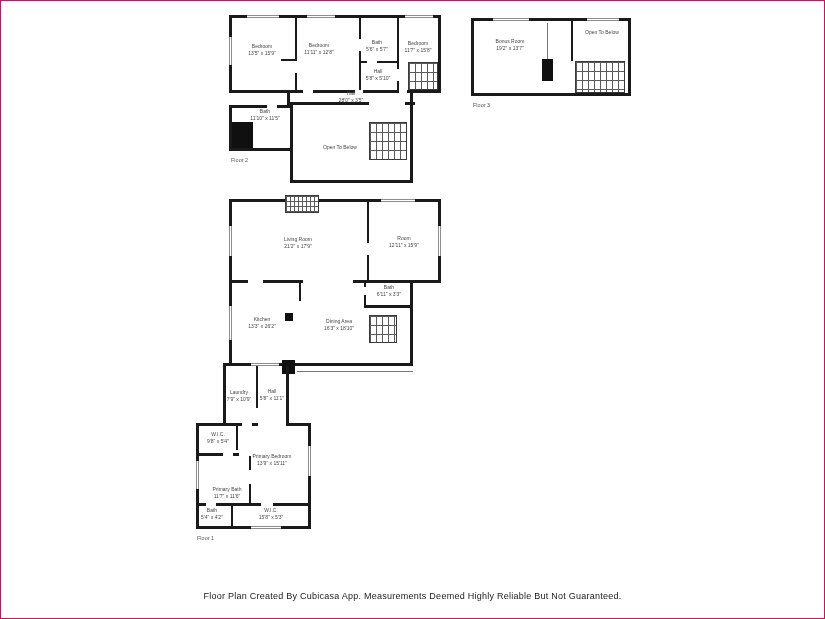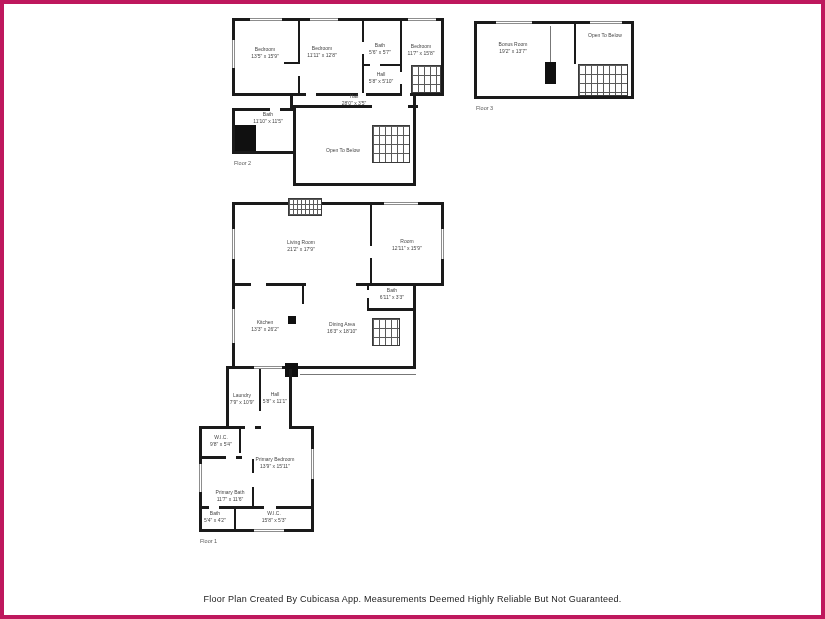--- a/index.html
+++ b/index.html
@@ -1,18 +1,18 @@
 <!DOCTYPE html>
 <html><head>
 <meta charset="utf-8">
 <style>
   *{box-sizing:border-box}
   html,body{margin:0;padding:0;background:#fff}
   body{font-family:"Liberation Sans",sans-serif}
-  .page{position:relative;width:825px;height:619px;background:#fff;border:4px solid #be185d;overflow:hidden}
+  .page{position:relative;width:825px;height:619px;background:#fff;border:1px solid #be185d;overflow:hidden}
   .w{position:absolute;background:#1a1a1a}
   .blk{position:absolute;background:#101010}
   .thin{position:absolute;background:#777}
   .hatch{position:absolute;border:1px solid #3a3a3a;background-color:#fff;
          background-image:repeating-linear-gradient(to right,#5a5a5a 0 1px,transparent 1px 6px),
                           repeating-linear-gradient(to bottom,#5a5a5a 0 1px,transparent 1px 9px)}
   .hatch2{position:absolute;border:1px solid #3a3a3a;background-color:#fff;
           background-image:repeating-linear-gradient(to right,#5a5a5a 0 1px,transparent 1px 4px),
                            repeating-linear-gradient(to bottom,#5a5a5a 0 1px,transparent 1px 5px)}
   .winh{position:absolute;height:3px;background:#fff;border-top:1px solid #8d8d8d;border-bottom:1px solid #8d8d8d}

